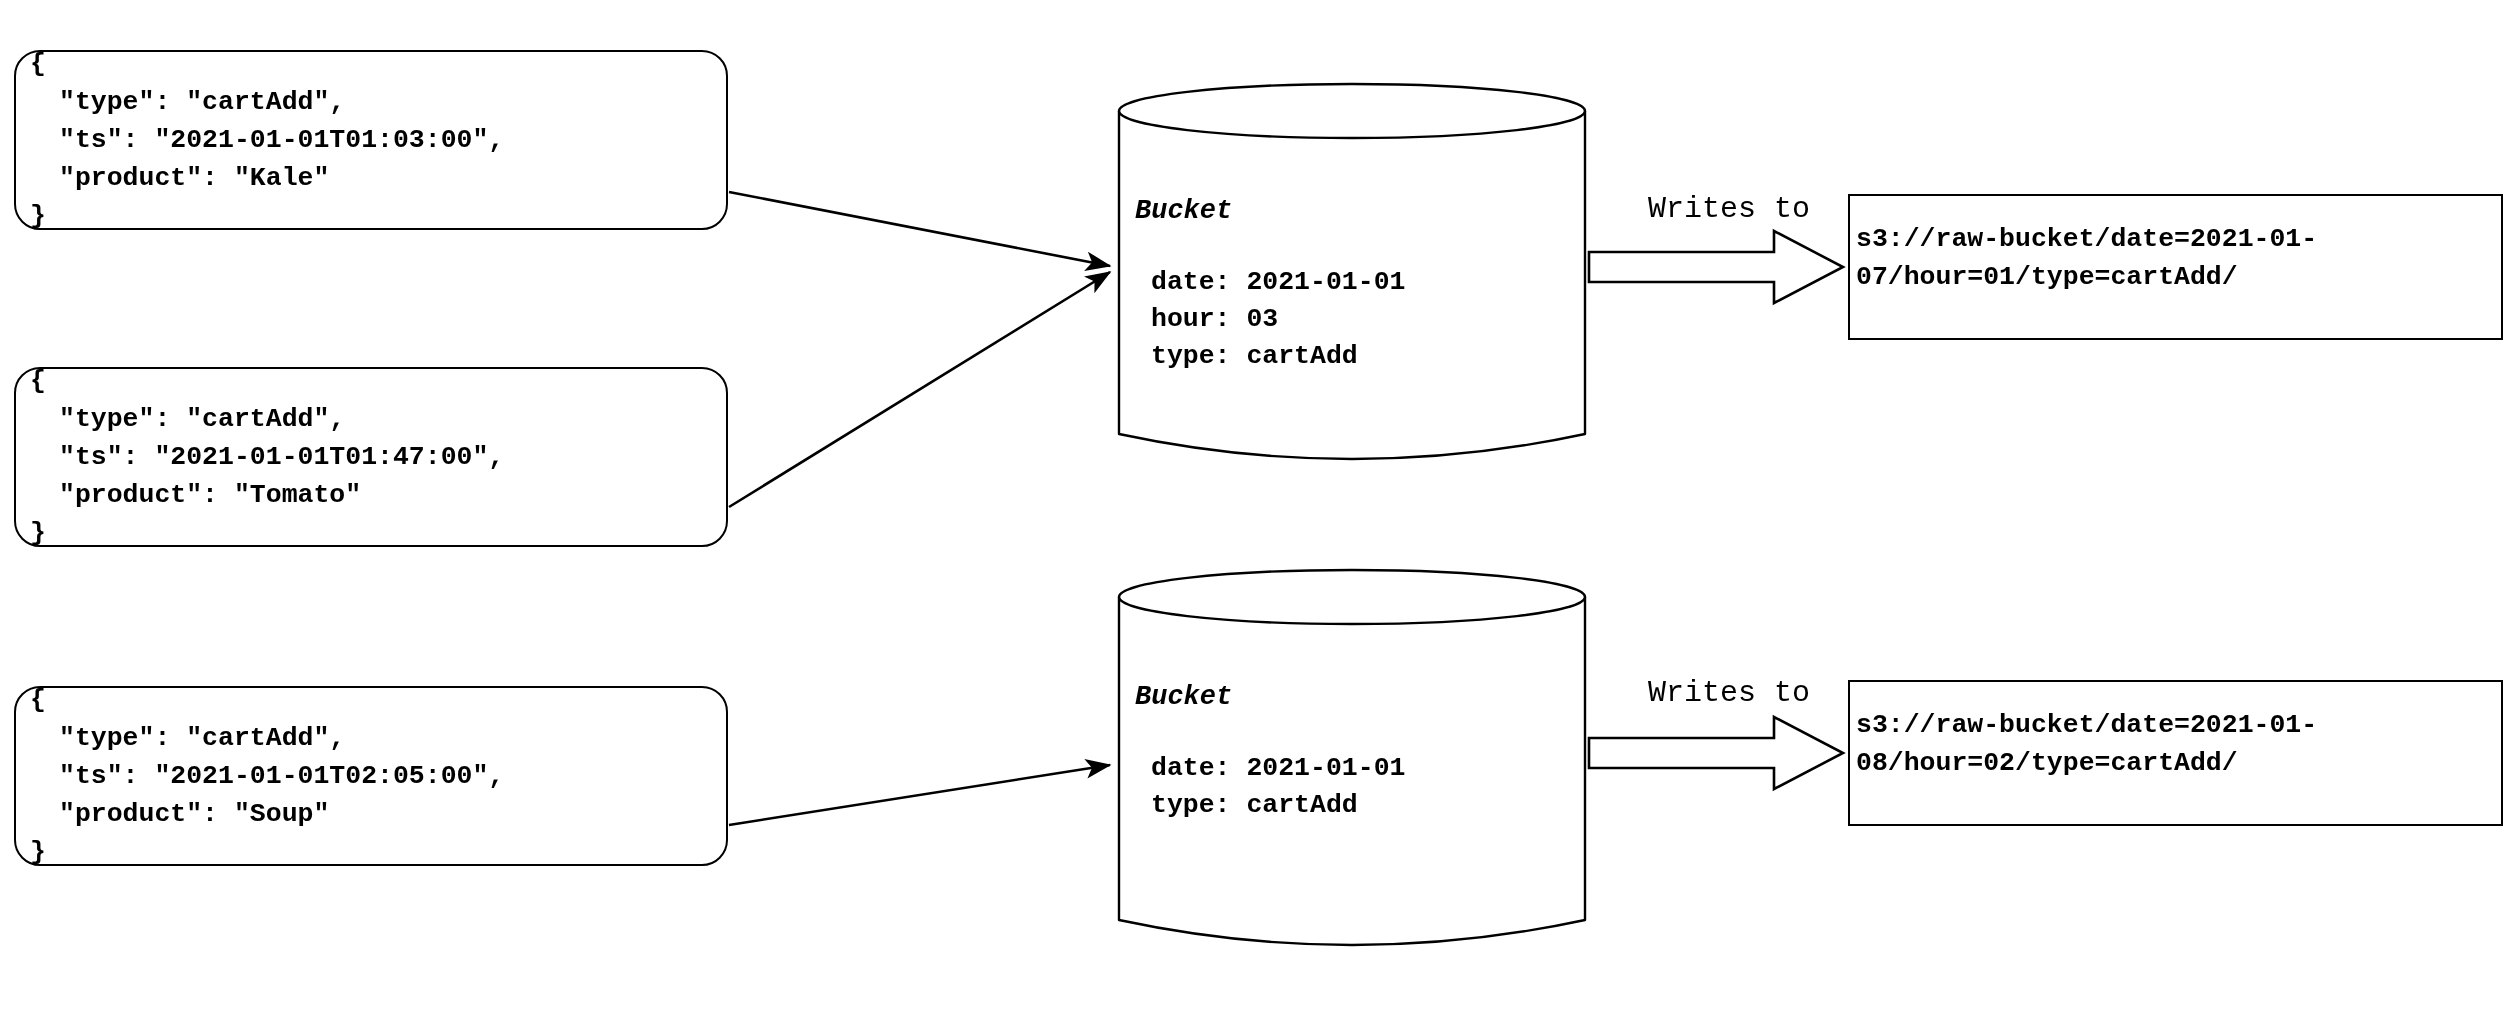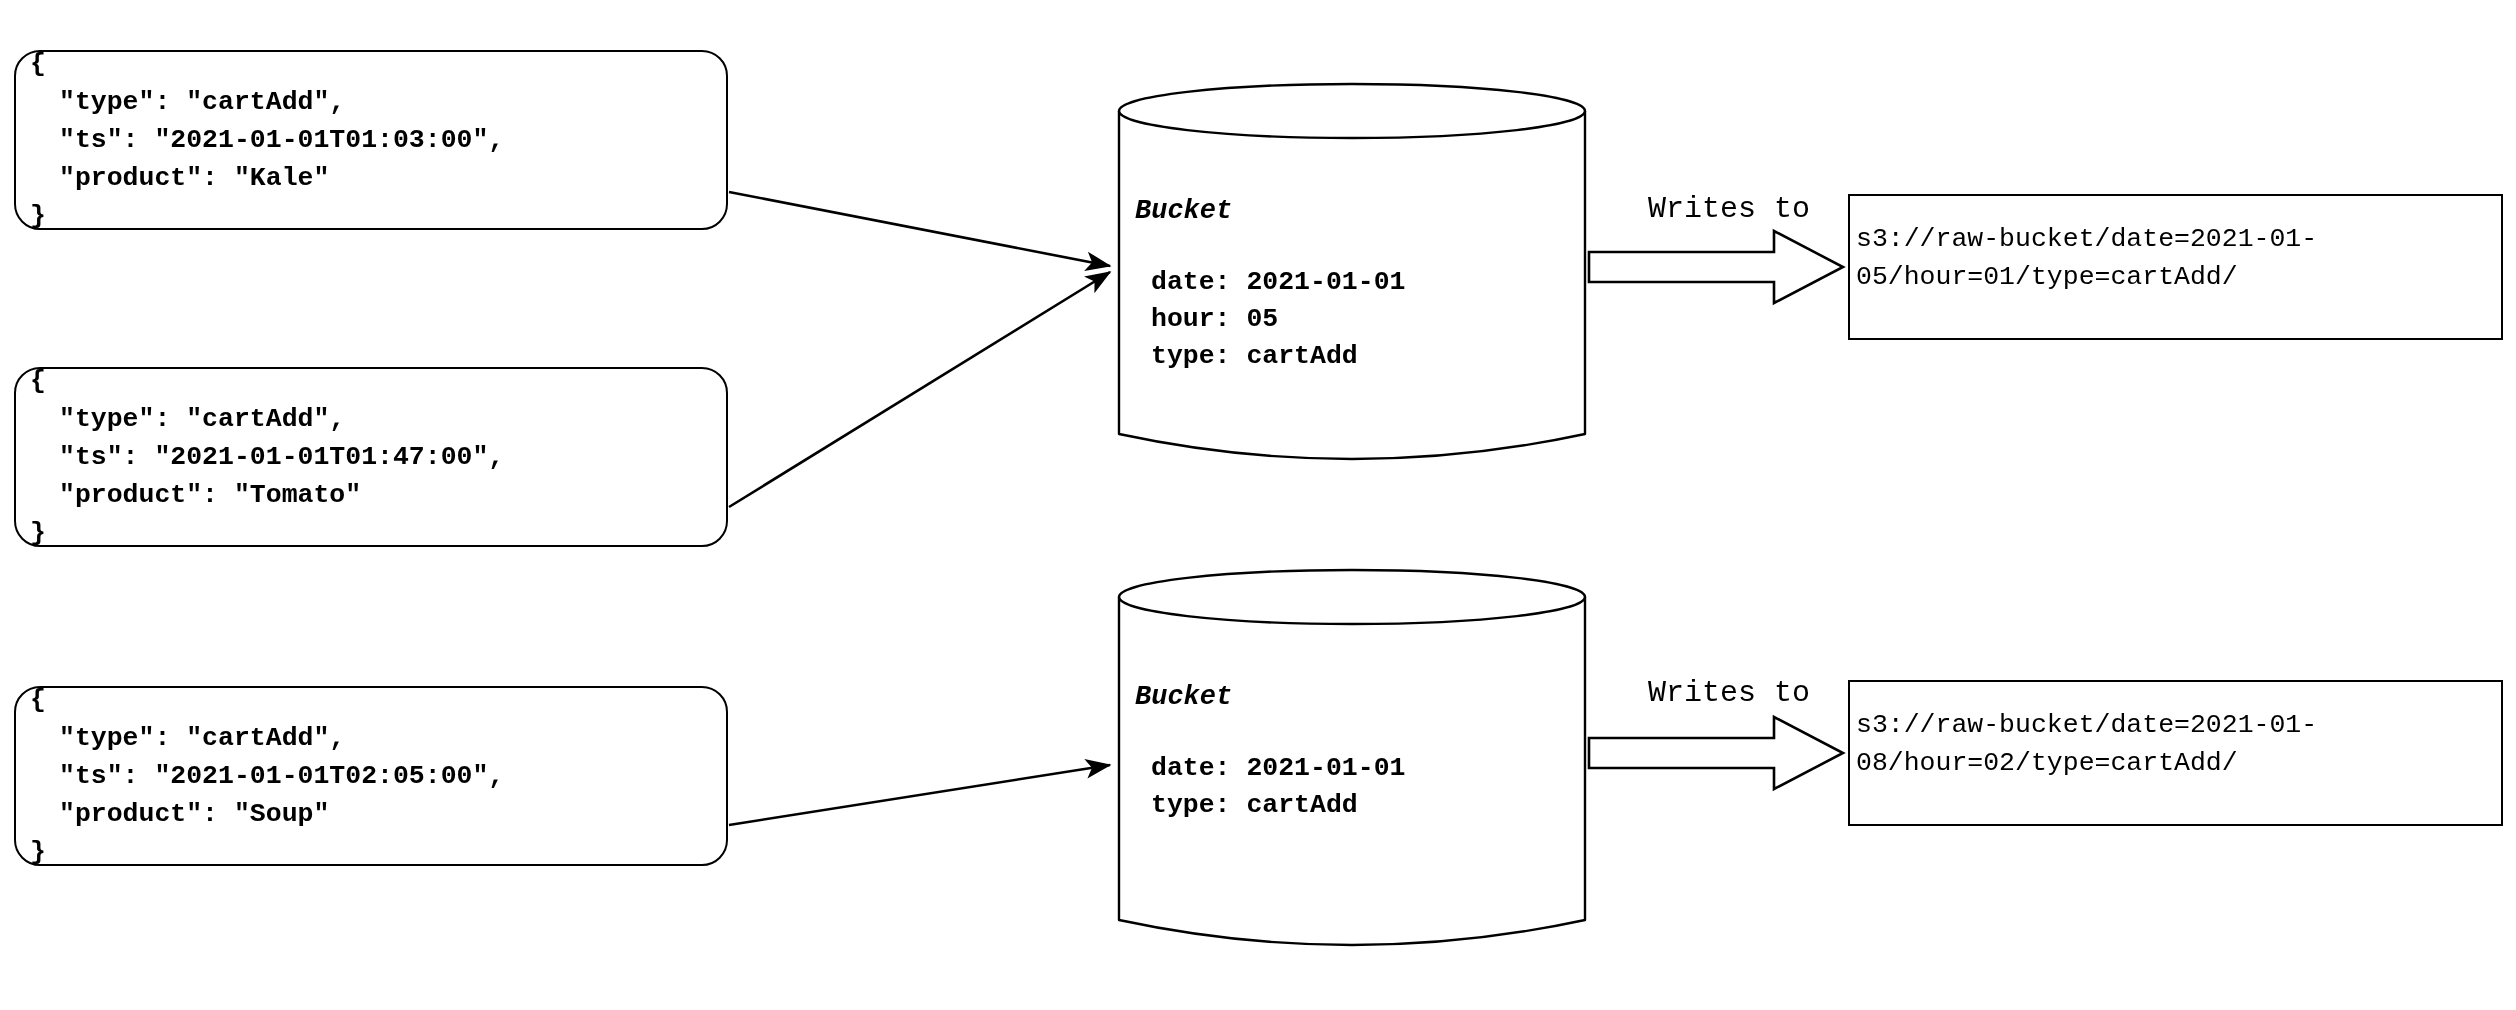--- a/index.html
+++ b/index.html
@@ -80,21 +80,21 @@
     box-sizing: border-box;
     border: 2.5px solid #000000;
     background: #ffffff;
     display: flex;
     flex-direction: column;
     justify-content: flex-start;
     padding: 24px 0 0 6px;
   }
   .s3-line {
     font-family: "Liberation Mono", "DejaVu Sans Mono", monospace;
-    font-weight: normal;
+    font-weight: bold;
     font-size: 26.5px;
     line-height: 38px;
     color: #000000;
     white-space: pre;
   }
 
   
   .edge-label {
     position: absolute;
     font-family: Liberation Mono, monospace;
@@ -166,21 +166,21 @@
     <svg class="cyl-svg" width="470" height="380" viewBox="0 0 470 380" xmlns="http://www.w3.org/2000/svg">
 
       <path d="M2,29 L2,352 Q235,402 468,352 L468,29" fill="#ffffff" stroke="#000000" stroke-width="2.4" stroke-linejoin="round"></path>
 
       <ellipse cx="235" cy="29" rx="233" ry="27" fill="#ffffff" stroke="#000000" stroke-width="2.4"></ellipse>
     </svg>
     <div class="cyl-text" style="top:112px;">
       <div class="cyl-title">Bucket</div>
       <div class="cyl-gap"></div>
       <div class="cyl-row">date: 2021-01-01</div>
-      <div class="cyl-row">hour: 05</div>
+      <div class="cyl-row">hour: 03</div>
       <div class="cyl-row">type: cartAdd</div>
     </div>
   </div>
 
   <div class="cylinder" style="left:1117px; top:568px; width:470px; height:380px;">
     <svg class="cyl-svg" width="470" height="380" viewBox="0 0 470 380" xmlns="http://www.w3.org/2000/svg">
       <path d="M2,29 L2,352 Q235,402 468,352 L468,29" fill="#ffffff" stroke="#000000" stroke-width="2.4" stroke-linejoin="round"></path>
       <ellipse cx="235" cy="29" rx="233" ry="27" fill="#ffffff" stroke="#000000" stroke-width="2.4"></ellipse>
     </svg>
     <div class="cyl-text" style="top:112px;">
@@ -190,21 +190,21 @@
       <div class="cyl-row">type: cartAdd</div>
     </div>
   </div>
 
   <div class="edge-label" style="left:1648px; top:192px;">Writes to</div>
 
   <div class="edge-label" style="left:1648px; top:676px;">Writes to</div>
 
   <div class="s3-box" style="left:1848px; top:194px; width:655px; height:146px;">
     <div class="s3-line">s3://raw-bucket/date=2021-01-</div>
-    <div class="s3-line">05/hour=01/type=cartAdd/</div>
+    <div class="s3-line">07/hour=01/type=cartAdd/</div>
   </div>
 
   <div class="s3-box" style="left:1848px; top:680px; width:655px; height:146px;">
     <div class="s3-line">s3://raw-bucket/date=2021-01-</div>
     <div class="s3-line">08/hour=02/type=cartAdd/</div>
   </div>
 
 </div>
 
 </body></html>

